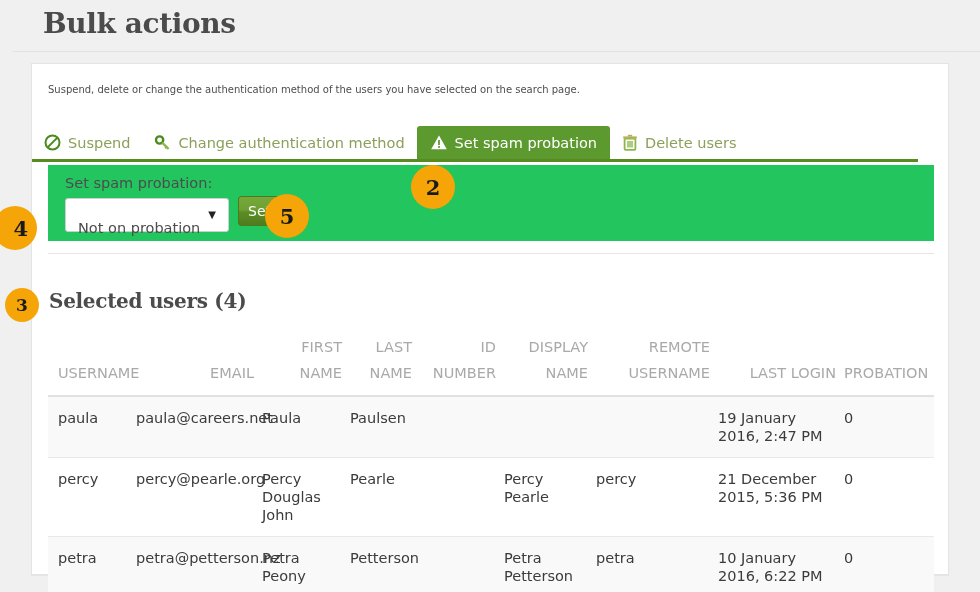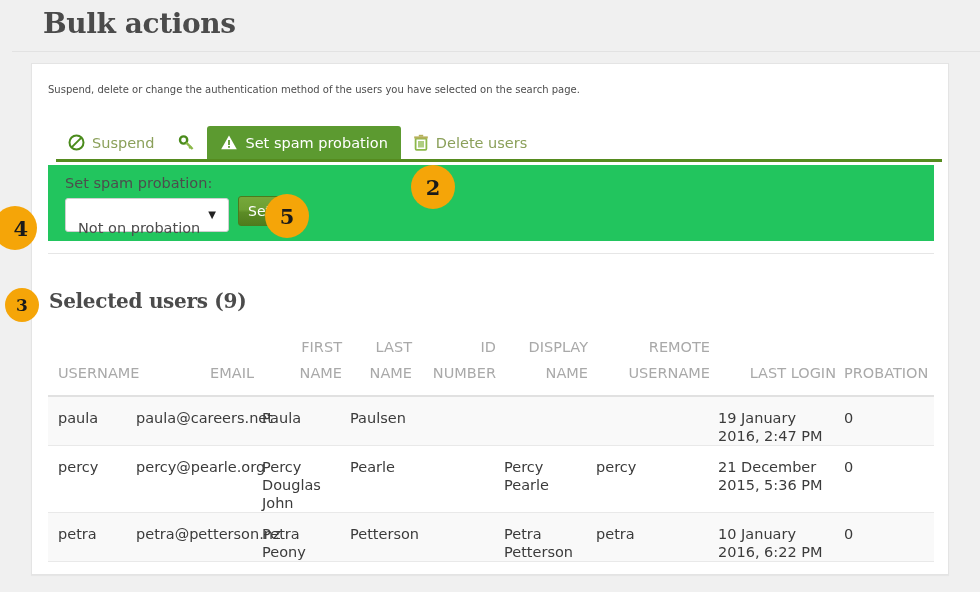--- a/index.html
+++ b/index.html
@@ -54,21 +54,21 @@
     left: 16px;
     top: 20px;
     font-size: 10px;
     color: #4d4d4d;
     white-space: nowrap;
   }
 
   
   .tabbar {
     position: absolute;
-    left: 24px;
+    left: 0;
     top: 62px;
     width: 886px;
     height: 36px;
     display: flex;
     align-items: flex-end;
     border-bottom: 3px solid #558b1f;
     box-sizing: border-box;
   }
   .tab {
     display: flex;
@@ -197,21 +197,21 @@
     font-weight: normal;
     color: #a9a9a9;
     font-size: 14.5px;
     vertical-align: bottom;
     padding: 4px 8px 9px 0;
     border-bottom: 2px solid #e1e1e1;
     line-height: 26px;
   }
   table.users td {
     color: #3b3b3b;
-    padding: 12px 8px 0 0;
+    padding: 12px 8px 12px 0;
     vertical-align: top;
     border-bottom: 1px solid #e9e9e9;
     line-height: 18px;
   }
   table.users tbody tr:nth-child(odd) td { background: #f9f9f9; }
   table.users tbody tr:nth-child(even) td { background: #ffffff; }
   table.users tbody tr:last-child td { border-bottom: 1px solid #e9e9e9; }
   table.users th:first-child, table.users td:first-child { padding-left: 10px; }
 
   .c-username { width: 88px; }
@@ -267,20 +267,21 @@
     </div>
 
     <div class="tab">
       <span class="ticon">
         <svg width="17" height="17" viewBox="0 0 17 17">
           <circle cx="5.6" cy="6.0" r="3.6" fill="none" stroke="#4a8b1c" stroke-width="2.4"></circle>
           <line x1="8.2" y1="8.6" x2="14.6" y2="15" stroke="#8cb84a" stroke-width="2.4"></line>
           <line x1="11.2" y1="14.2" x2="13.2" y2="12.2" stroke="#8cb84a" stroke-width="2"></line>
         </svg>
       </span>
+      <span>Change authentication method</span>
     </div>
 
     <div class="tab active">
       <span class="ticon">
         <svg width="18" height="17" viewBox="0 0 18 17">
           <path d="M9 1.4 L16.8 15.2 L1.2 15.2 Z" fill="#ffffff"></path>
           <rect x="8.1" y="6.0" width="1.8" height="5.0" fill="#5c9a30"></rect>
           <rect x="8.1" y="12.0" width="1.8" height="1.8" fill="#5c9a30"></rect>
         </svg>
       </span>
@@ -309,21 +310,21 @@
     <div class="select-wrap">
       <span class="select-value">Not on probation</span>
       <span class="select-arrow">▼</span>
     </div>
 
     <button class="set-btn">Set</button>
   </div>
 
   <div class="strip-divider"></div>
 
-  <div class="section-heading">Selected users (9)</div>
+  <div class="section-heading">Selected users (4)</div>
 
   <div class="table-wrap">
     <table class="users">
       <colgroup>
         <col class="c-username">
           <col class="c-email">
           <col class="c-first">
           <col class="c-last">
         <col class="c-idnum">
           <col class="c-display">

